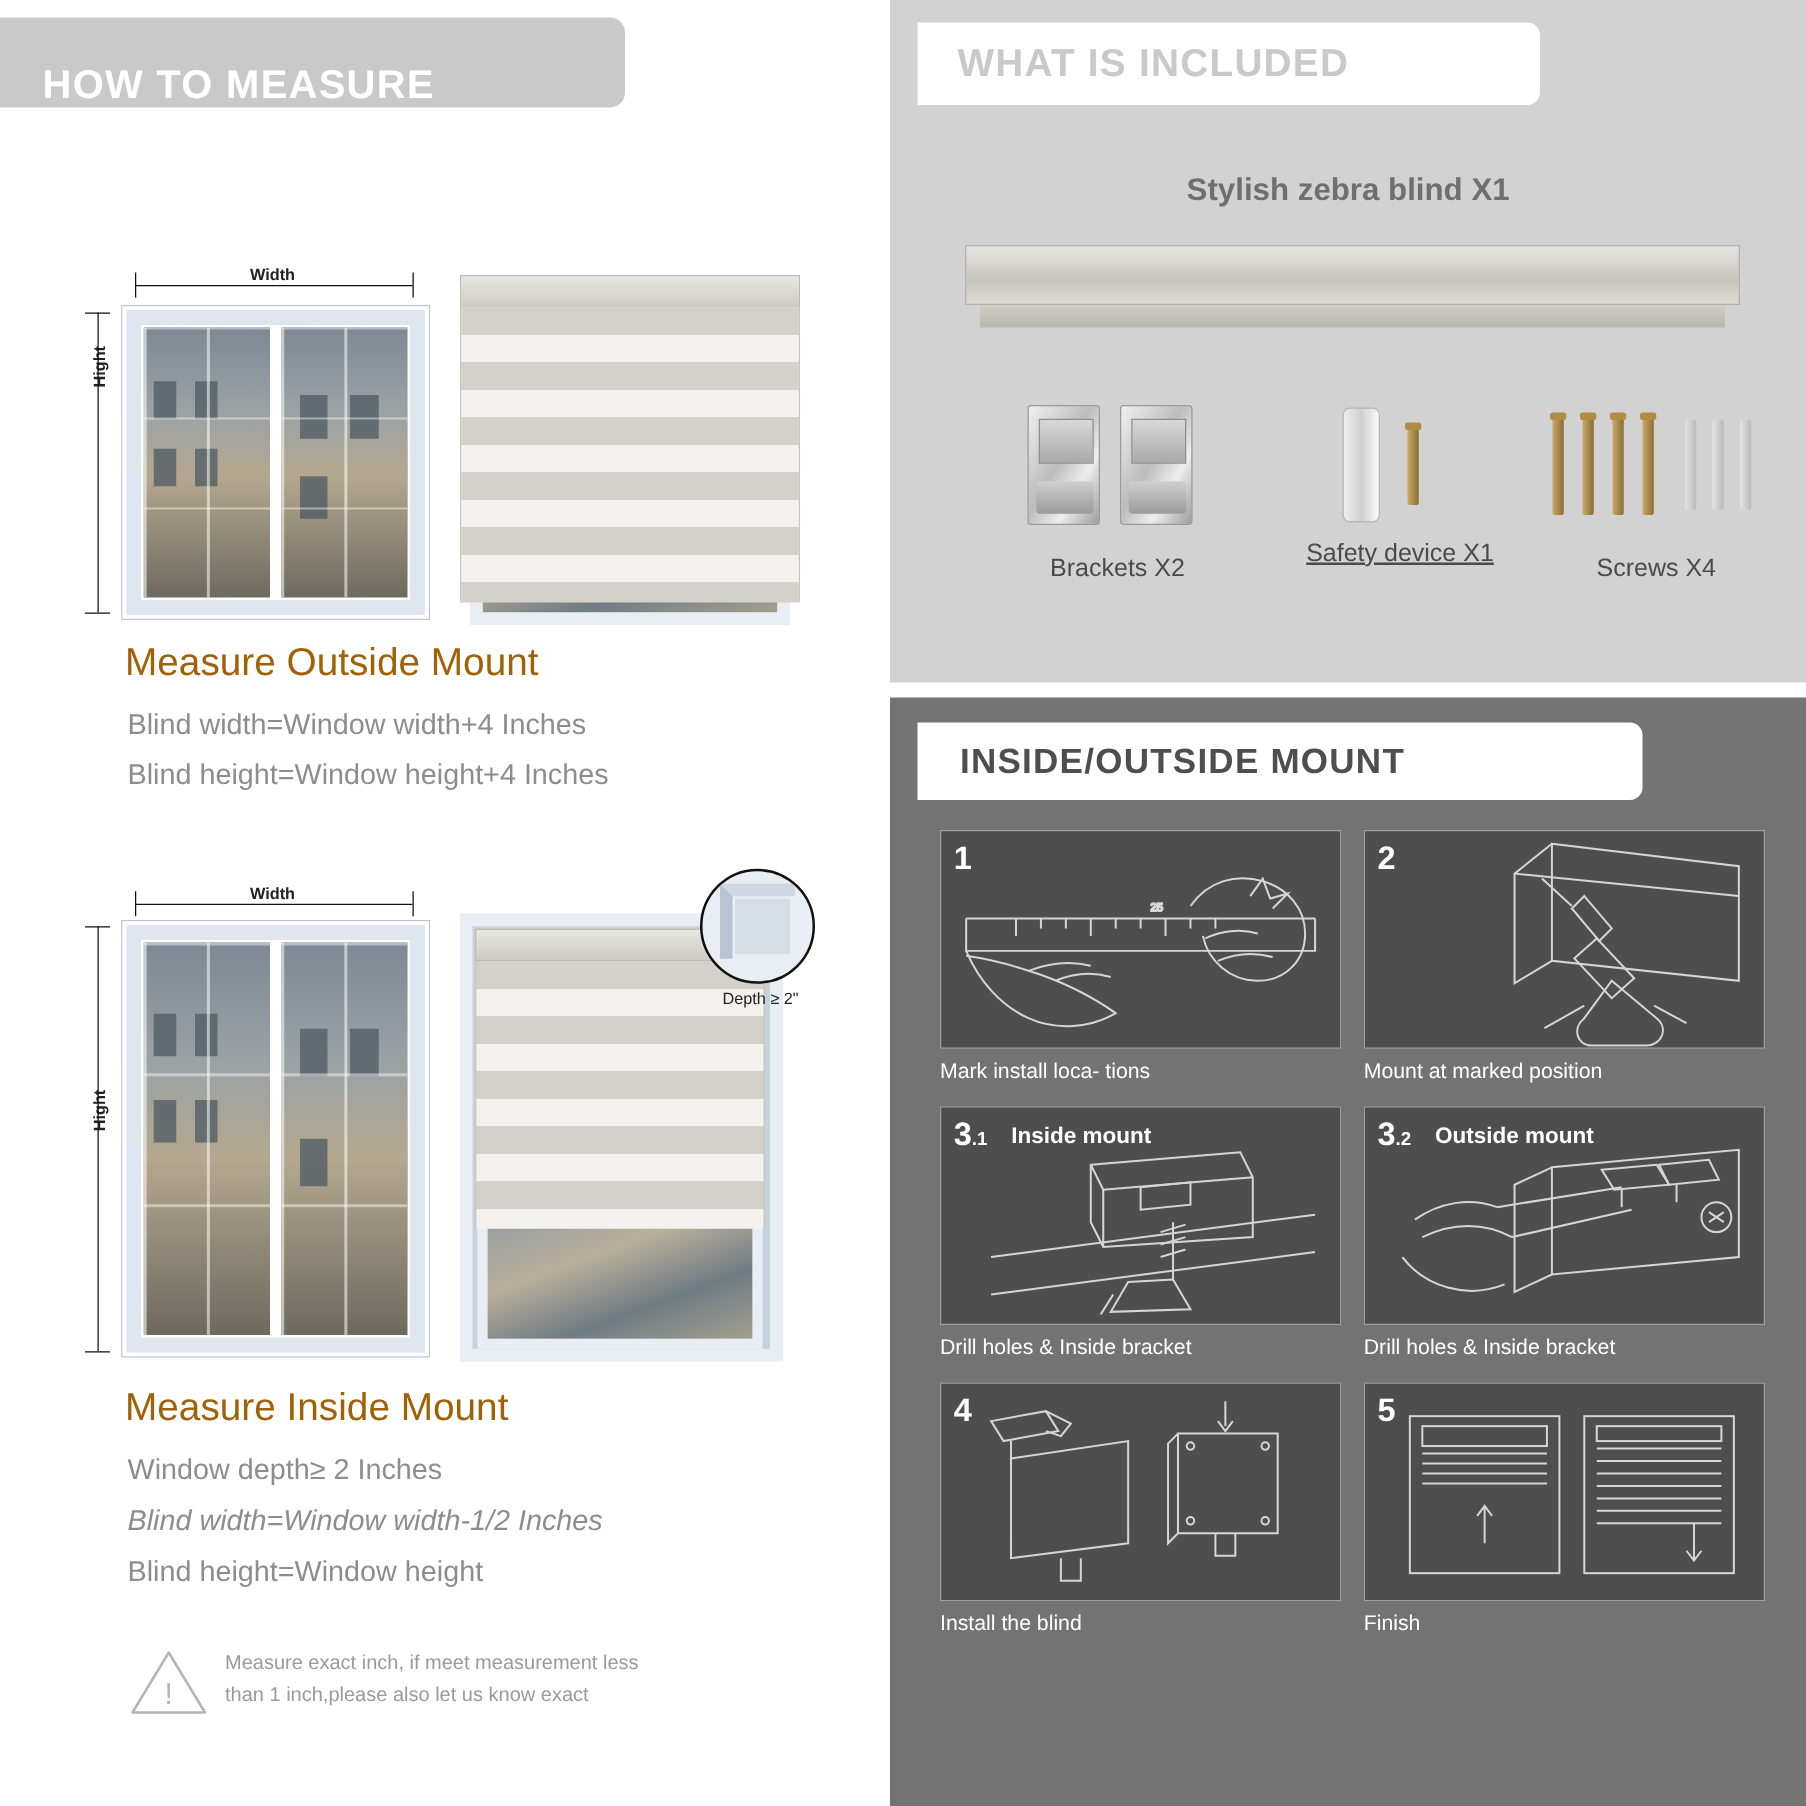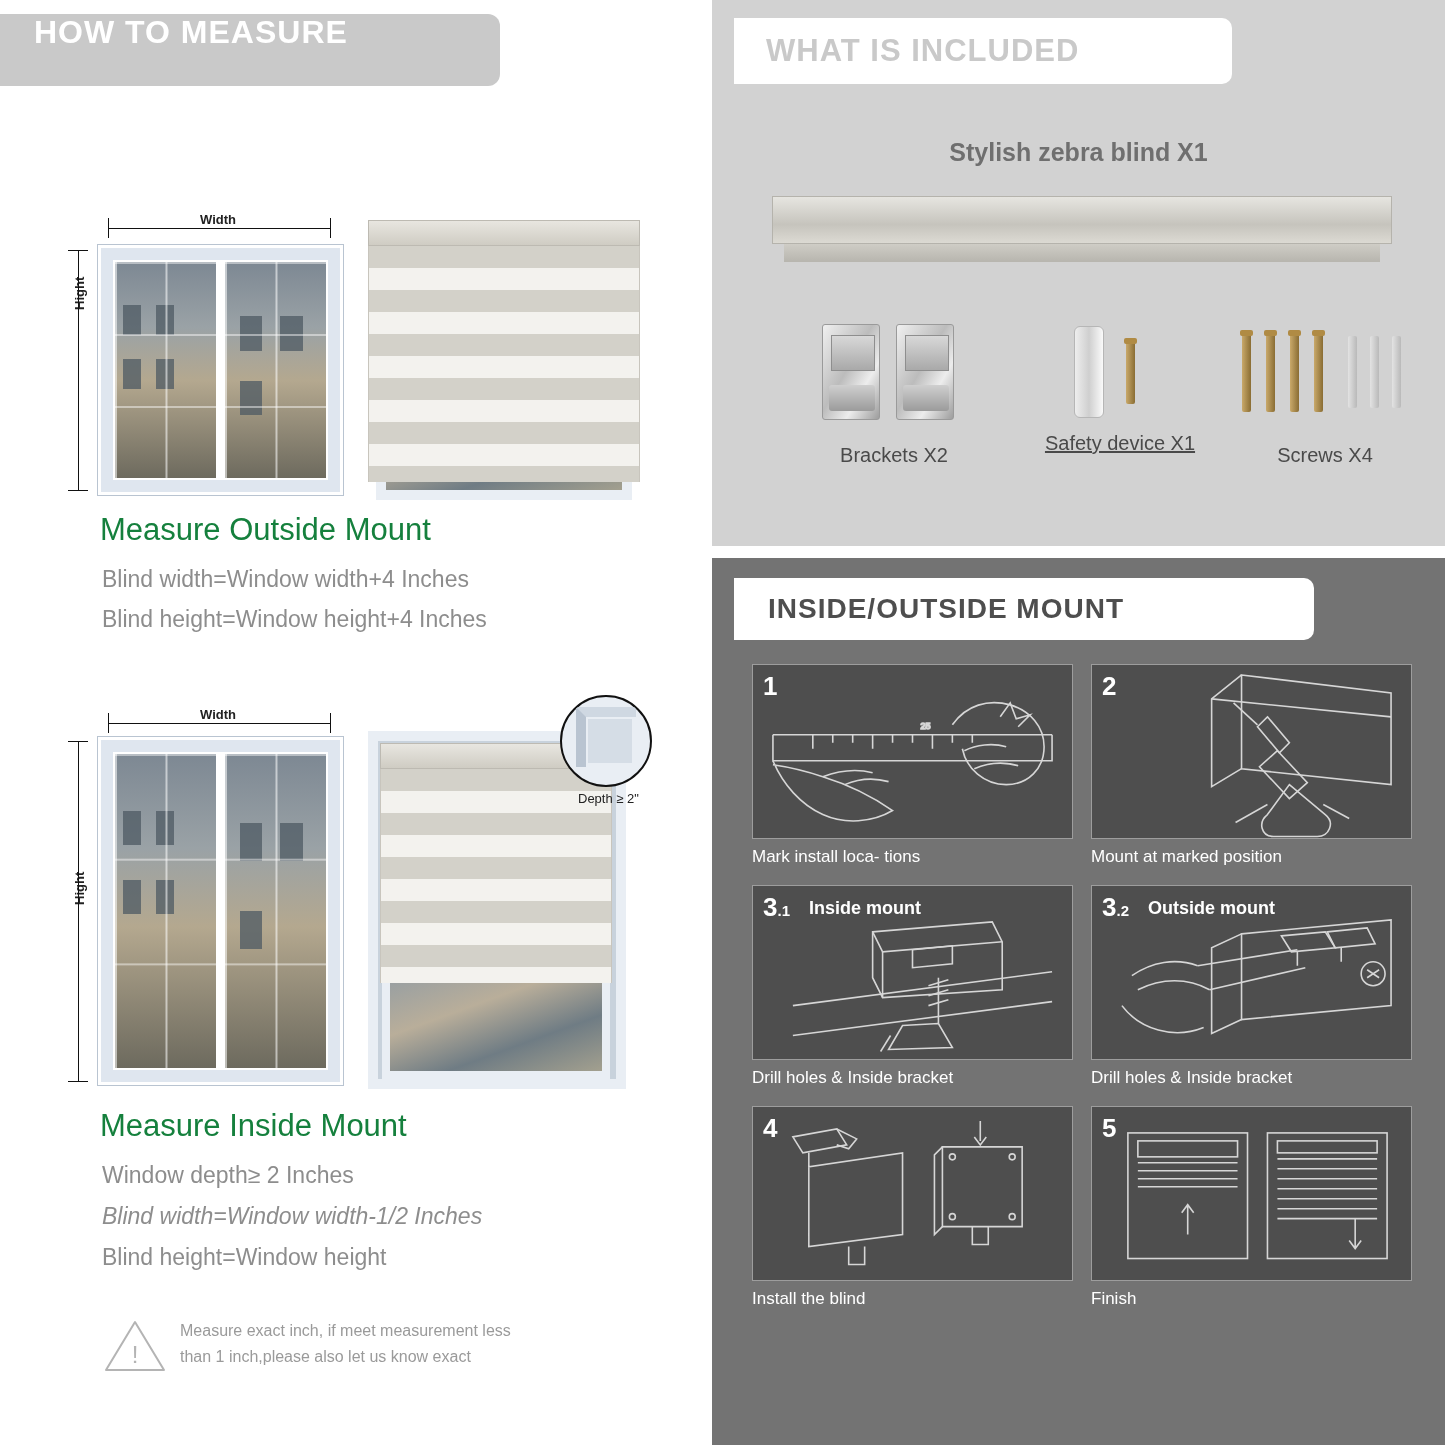--- a/index.html
+++ b/index.html
@@ -14,21 +14,21 @@
 
   
   .left-col {
     position:absolute; left:0; top:0; width:712px; height:1445px;
     background:#ffffff;
   }
   .hdr-left {
     position:absolute; left:0; top:14px; width:500px; height:72px;
     background:#c9c9c9;
     border-top-right-radius:12px; border-bottom-right-radius:12px;
-    display:flex; align-items:flex-start;
+    display:flex; align-items:flex-end;
   }
   .hdr-left span {
     color:#ffffff; font-size:32px; font-weight:bold; letter-spacing:1px;
     padding-left:34px;
   }
 
   
   .dim-label { font-size:13px; color:#222; font-weight:bold; }
   .arrowline-h { position:absolute; height:1px; background:#111; }
   .arrowline-v { position:absolute; width:1px; background:#111; }
@@ -82,21 +82,21 @@
       #f3f2ee 22px, #f3f2ee 44px);
     border-left:1px solid #c8c5bd; border-right:1px solid #c8c5bd;
   }
   .blind-window-below {
     position:absolute; left:0; width:100%;
     background:linear-gradient(160deg,#8d9aa4 0%,#b9ae9a 40%,#6f7c84 70%,#a3a08f 100%);
     border:10px solid #e9eef4;
   }
 
   .section-title {
-    font-size:31px; color:#15803d; font-weight:normal;
+    font-size:31px; color:#a16207; font-weight:normal;
   }
   .section-line {
     font-size:23px; color:#8d8d8d;
   }
 
   .note-box {
     position:absolute; display:flex; gap:14px; align-items:flex-start;
   }
   .warn-tri {
     width:62px; height:56px; position:relative; flex:0 0 62px;

